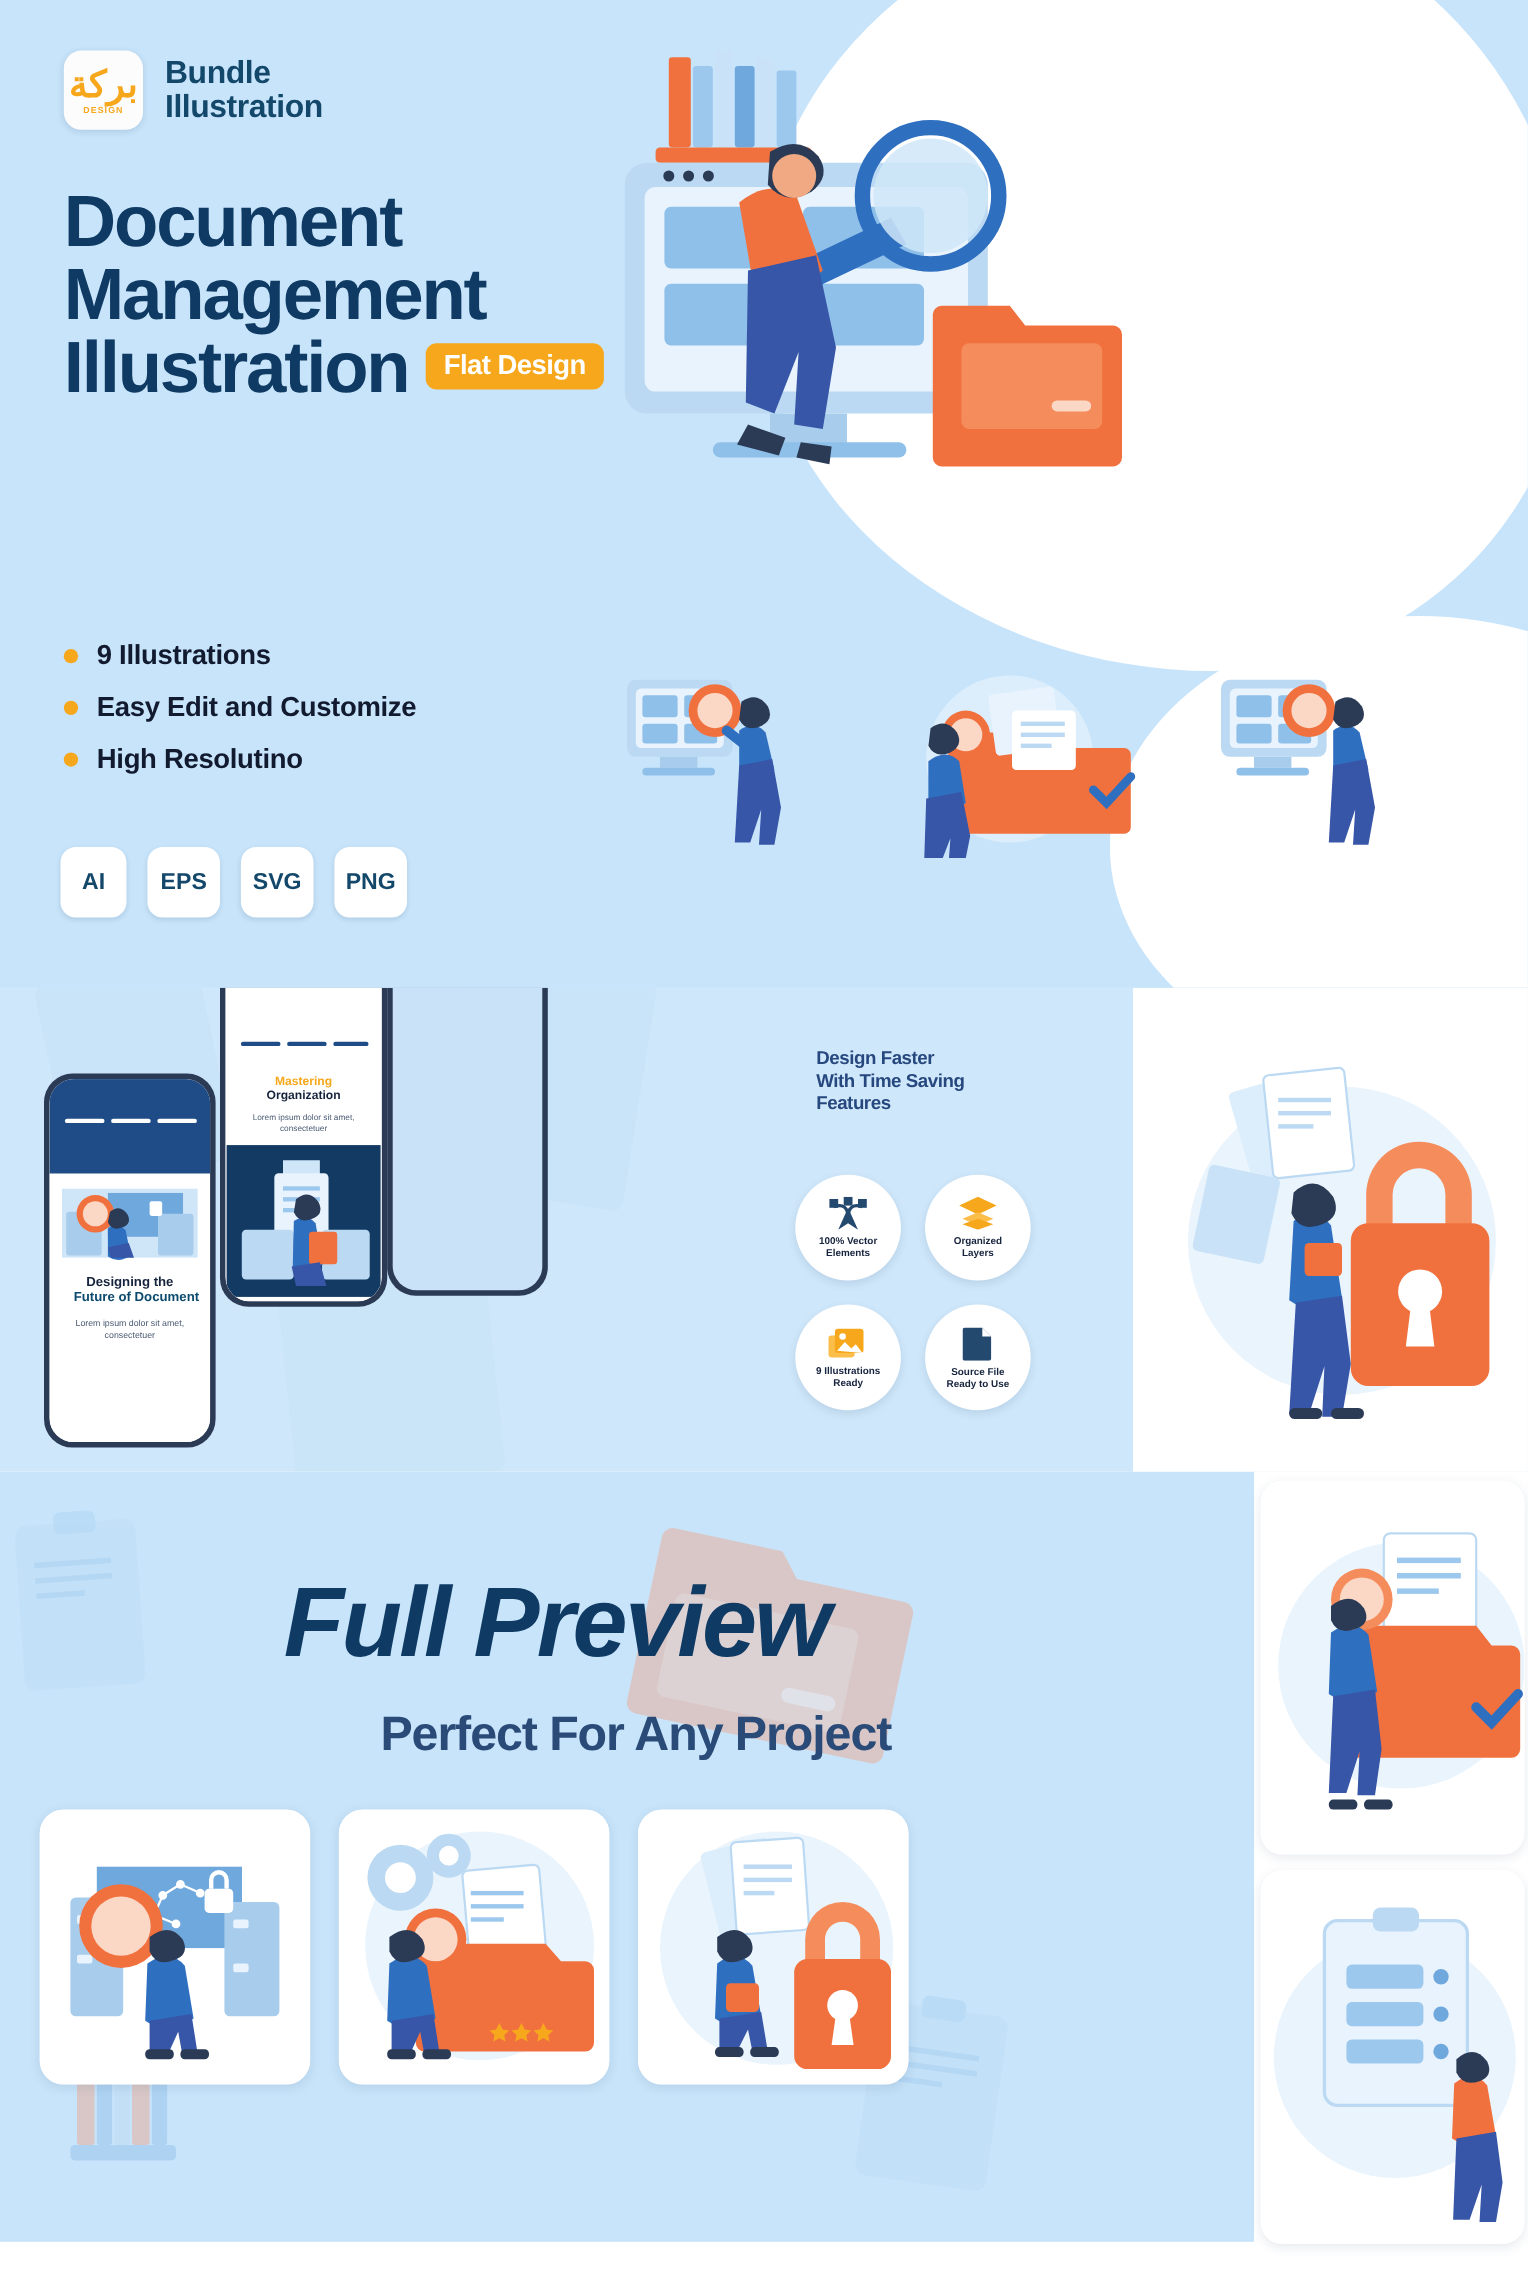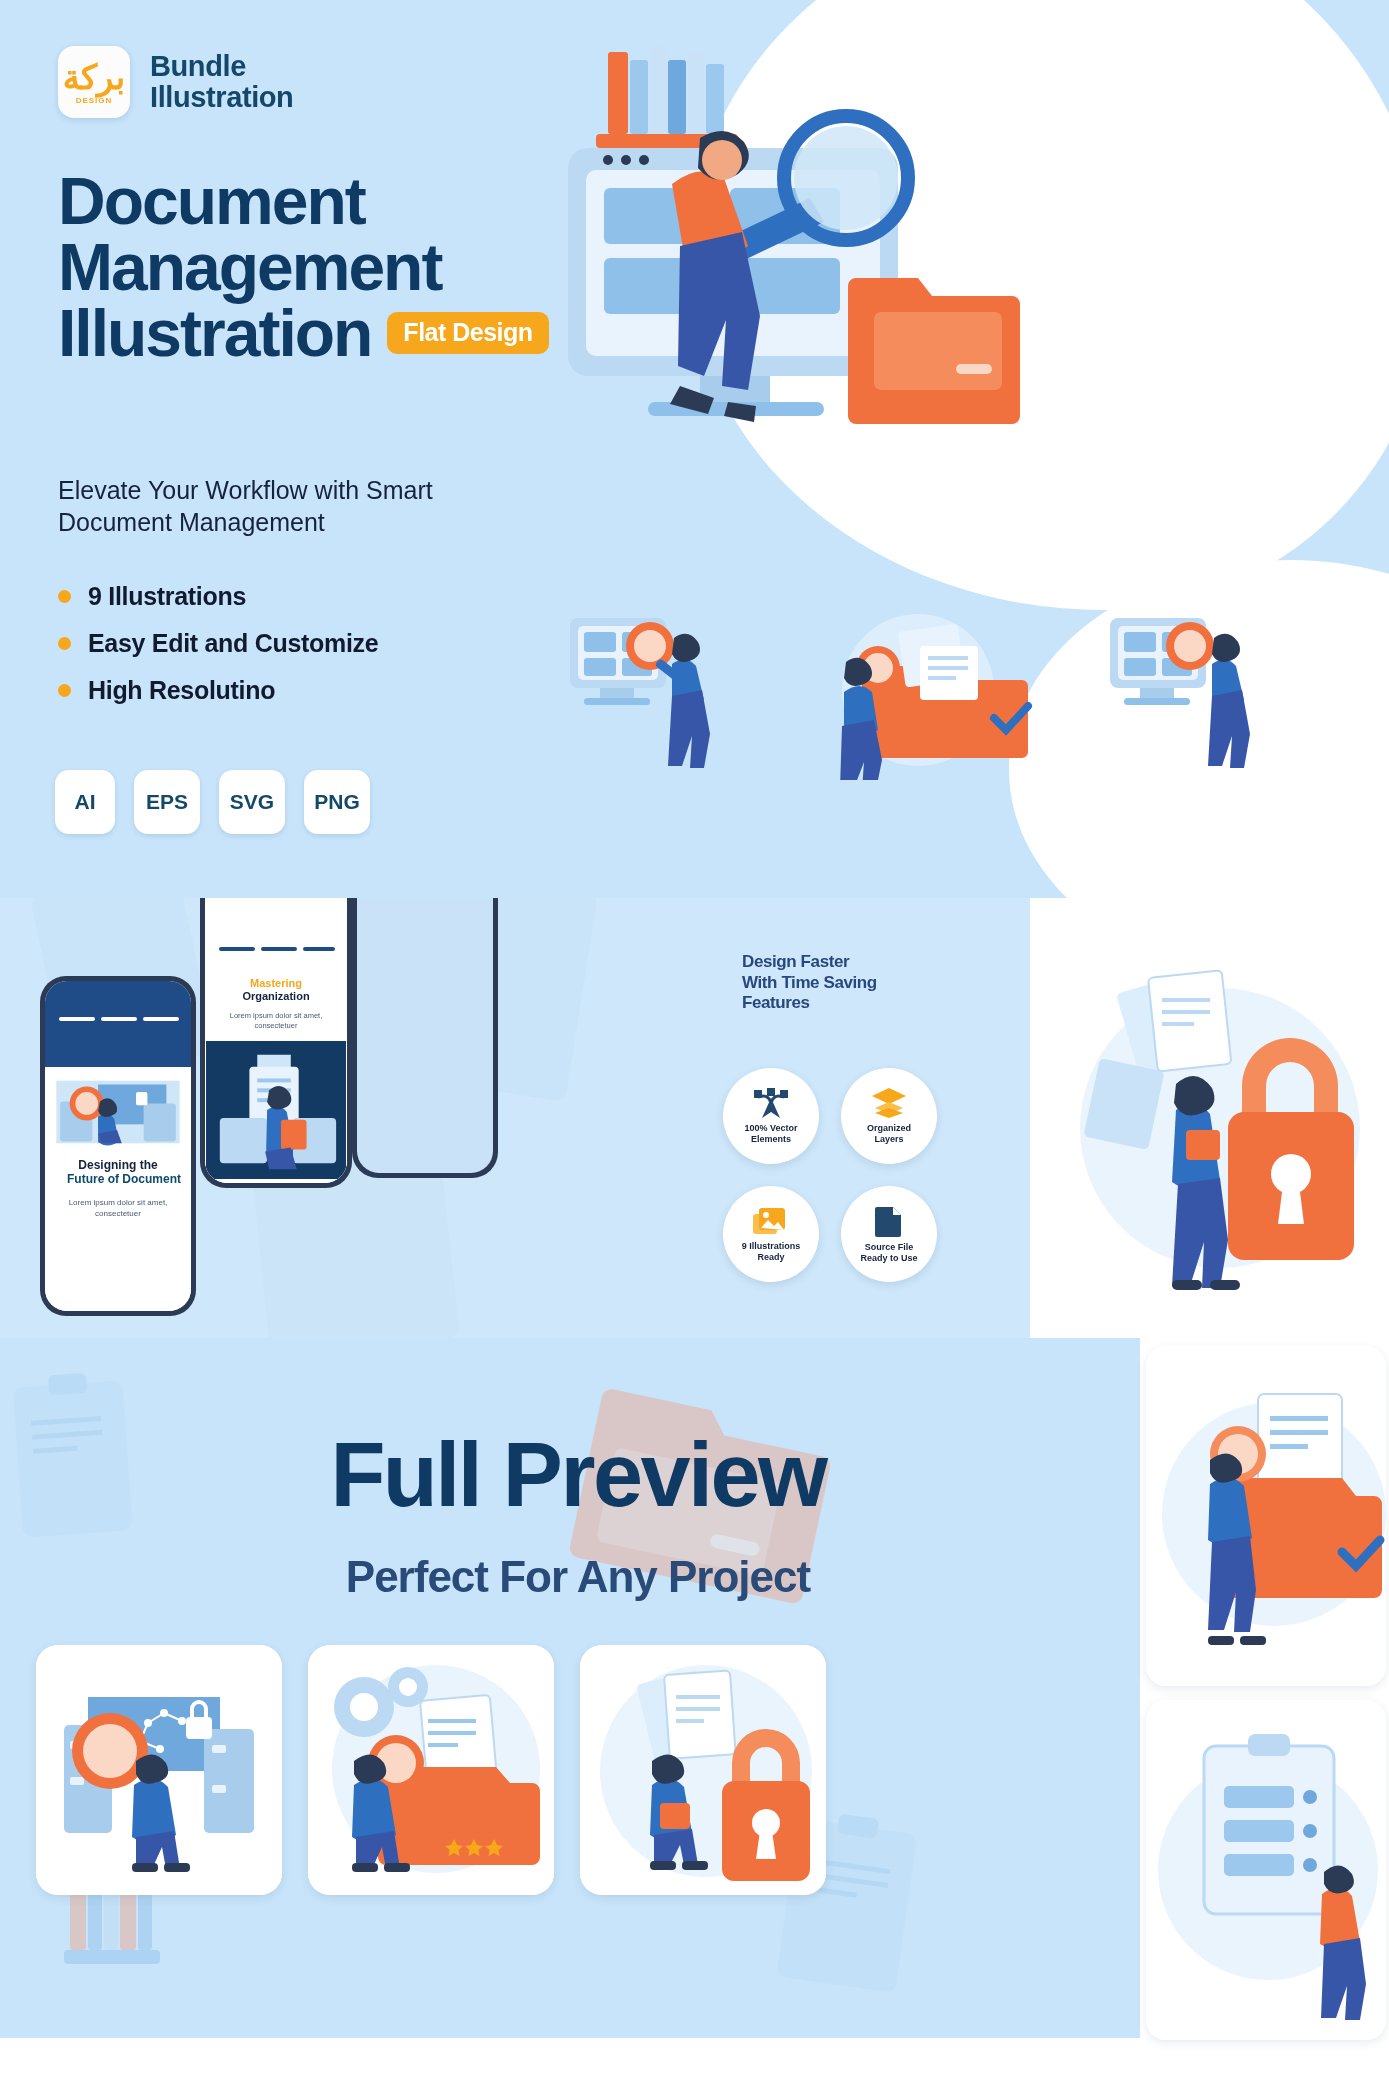--- a/index.html
+++ b/index.html
@@ -84,22 +84,22 @@
     width:96px; height:96px; border-radius:50%; background:#fff;
     display:flex; flex-direction:column; align-items:center; justify-content:center; gap:5px;
     box-shadow:0 3px 8px rgba(20,60,100,.12);
   }
   .circ-label { font-size:9px; font-weight:bold; color:#16233d; text-align:center; line-height:1.2; }
 
   
   .fp { position:absolute; left:0; top:1338px; width:1389px; height:746px; background:#ffffff; overflow:hidden; }
   .fp-panel { position:absolute; left:0; top:0; width:1140px; height:700px; background:#c8e4fa; }
   .fp-right { position:absolute; left:1140px; top:0; width:249px; height:746px; background:#fff; }
-  .fp-title { position:absolute; left:258px; top:1430px; width:640px; text-align:center;
-              font-size:90px; font-weight:bold; color:#0E3A63; letter-spacing:-2.5px; line-height:1; }
+  .fp-title { position:absolute; left:258px; top:1430px; width:640px; 
+              font-size:90px; font-weight:bold; color:#0E3A63; letter-spacing:-2.5px; line-height:1;font-style:italic; }
   .fp-sub { position:absolute; left:258px; top:1552px; width:640px; text-align:center;
             font-size:44px; font-weight:bold; color:#2A4A78; letter-spacing:-1px; }
 
   .cards { position:absolute; left:36px; top:1645px; display:flex; gap:26px; }
   .card { width:246px; height:250px; background:#fff; border-radius:22px;
           box-shadow:0 3px 10px rgba(20,60,100,.10); position:relative; overflow:hidden; }
   .side-card { position:absolute; background:#fff; border-radius:20px; overflow:hidden;
                box-shadow:0 3px 10px rgba(20,60,100,.10); }
 
   .wm { position:absolute; opacity:.30; }
@@ -126,24 +126,20 @@
 
     <h1 class="h1">
       <span class="ln">Document</span>
       <span class="ln">Management</span>
       <span class="ln ln3">
         <span>Illustration</span>
         <span class="flat-badge">Flat Design</span>
       </span>
     </h1>
 
-    <div class="tagline">
-      <div>Elevate Your Workflow with Smart</div>
-      <div>Document Management</div>
-    </div>
 
     <div class="bullets">
       <div class="bullet">
         <span class="dot"></span>
         <span class="bullet-label">9 Illustrations</span>
       </div>
       <div class="bullet">
         <span class="dot"></span>
         <span class="bullet-label">Easy Edit and Customize</span>
       </div>

